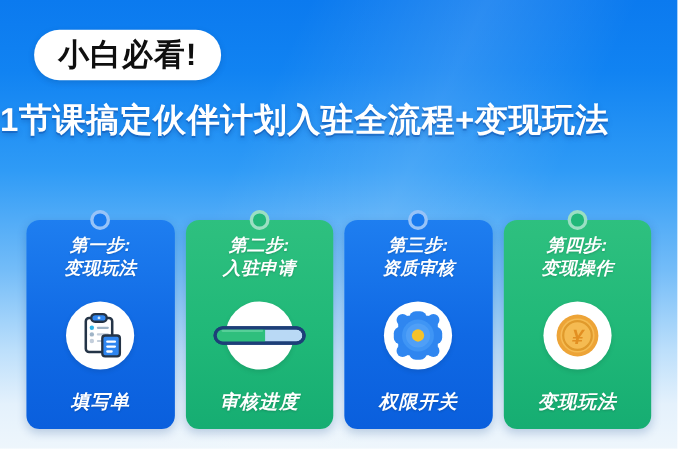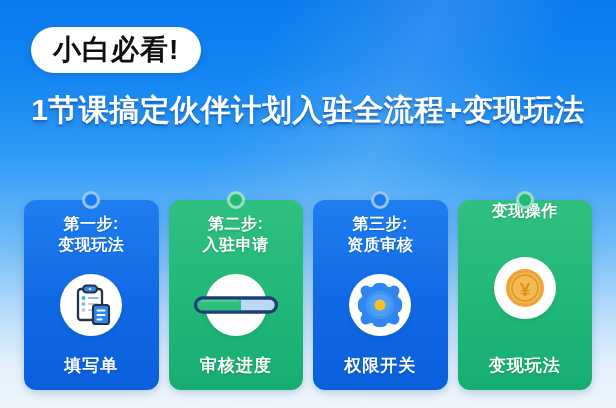--- a/index.html
+++ b/index.html
@@ -45,21 +45,20 @@
     font-weight: 700;
     color: #0f0f0f;
     letter-spacing: 1px;
     line-height: 1;
     white-space: nowrap;
   }
 
   .headline {
     position: absolute;
     left: 0; right: 0; top: 92px;
-    text-align: center;
     font-size: 30px;
     font-weight: 700;
     color: #ffffff;
     letter-spacing: 0.5px;
     line-height: 1.2;
     text-shadow:
        0 2px 0 rgba(20,90,180,0.55),
        0 3px 5px rgba(10,60,140,0.35);
     white-space: nowrap;
   }
@@ -78,20 +77,21 @@
     white-space: nowrap;
   }
 
   
   .cards {
     position: absolute;
     left: 24px; top: 200px;
     width: 568px; height: 190px;
     display: flex;
     gap: 10px;
+    font-style: italic;
   }
   .card {
     position: relative;
     flex: 1 1 0;
     border-radius: 12px;
     display: flex;
     flex-direction: column;
     align-items: center;
     box-shadow: 0 3px 9px rgba(10,60,130,0.22);
   }
@@ -232,20 +232,21 @@
             <circle cx="24" cy="24" r="11" fill="#4f9ff7"></circle>
             <circle cx="24" cy="24" r="5.6" fill="#f5c22b"></circle>
           </svg>
         </div>
       </div>
       <div class="card-foot">权限开关</div>
     </div>
 
     <div class="card green">
       <div class="card-dot"></div>
+      <div class="card-title">第四步:</div>
       <div class="card-sub">变现操作</div>
       <div class="icon-wrap">
         <div class="icon-circle">
           <svg width="44" height="44" viewBox="0 0 44 44">
             <circle cx="22" cy="22" r="19" fill="#eda437"></circle>
             <circle cx="22" cy="22" r="15.5" fill="#f5bb52"></circle>
             <circle cx="22" cy="22" r="13" fill="none" stroke="#e09a2c" stroke-width="2"></circle>
             <text x="22" y="29.5" text-anchor="middle" font-family="'Liberation Sans', sans-serif" font-size="19" font-weight="700" fill="#e28f22">¥</text>
           </svg>
         </div>

